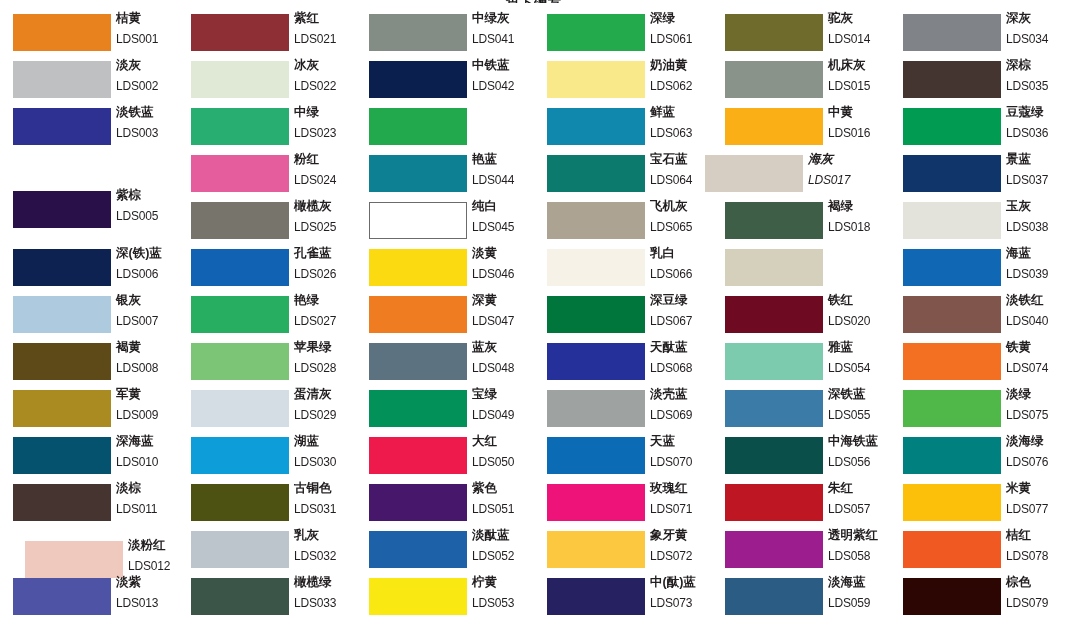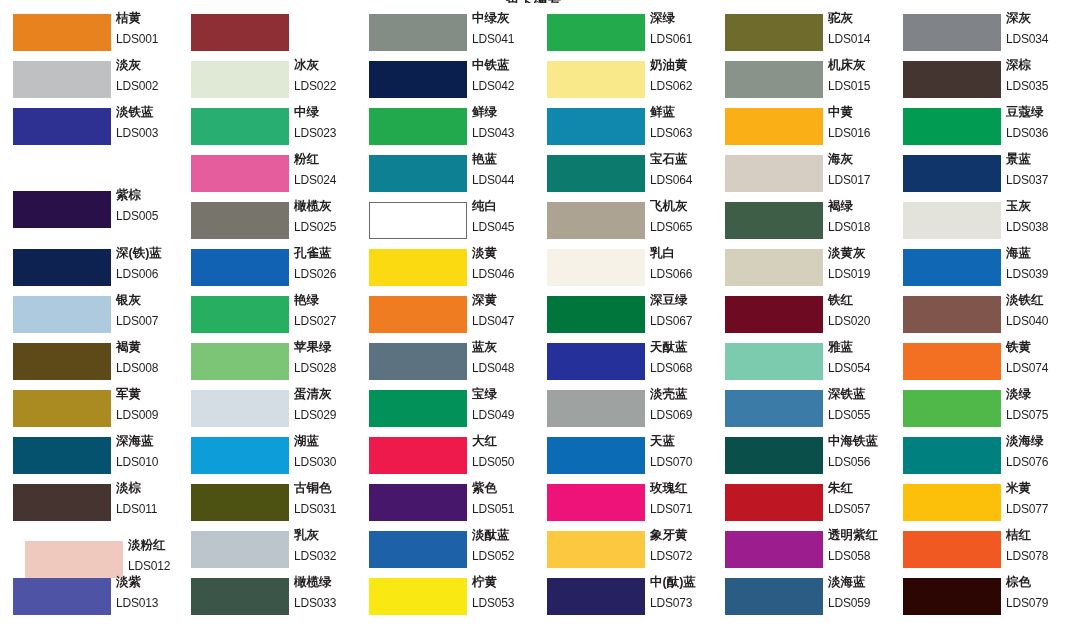--- a/index.html
+++ b/index.html
@@ -174,20 +174,24 @@
       </div>
       <div class="swatch-cell" style="left: 0px; top: 573px;">
         <div class="swatch-chip" style="background: rgb(78, 83, 166); width: 98px; height: 37px;"></div>
         <div class="swatch-labels">
           <div class="swatch-name">淡紫</div>
           <div class="swatch-code">LDS013</div>
         </div>
       </div>
       <div class="swatch-cell" style="left: 178px; top: 9px;">
         <div class="swatch-chip" style="background: rgb(142, 47, 53); width: 98px; height: 37px;"></div>
+        <div class="swatch-labels">
+          <div class="swatch-name">紫红</div>
+          <div class="swatch-code">LDS021</div>
+        </div>
       </div>
       <div class="swatch-cell" style="left: 178px; top: 56px;">
         <div class="swatch-chip" style="background: rgb(223, 233, 213); width: 98px; height: 37px;"></div>
         <div class="swatch-labels">
           <div class="swatch-name">冰灰</div>
           <div class="swatch-code">LDS022</div>
         </div>
       </div>
       <div class="swatch-cell" style="left: 178px; top: 103px; text-decoration: underline;">
         <div class="swatch-chip" style="background: rgb(39, 174, 112); width: 98px; height: 37px;"></div>
@@ -275,24 +279,20 @@
       </div>
       <div class="swatch-cell" style="left: 356px; top: 56px;">
         <div class="swatch-chip" style="background: rgb(11, 31, 78); width: 98px; height: 37px;"></div>
         <div class="swatch-labels">
           <div class="swatch-name">中铁蓝</div>
           <div class="swatch-code">LDS042</div>
         </div>
       </div>
       <div class="swatch-cell" style="left: 356px; top: 103px;">
         <div class="swatch-chip" style="background: rgb(34, 169, 77); width: 98px; height: 37px;"></div>
-        <div class="swatch-labels">
-          <div class="swatch-name">鲜绿</div>
-          <div class="swatch-code">LDS043</div>
-        </div>
       </div>
       <div class="swatch-cell" style="left: 356px; top: 150px;">
         <div class="swatch-chip" style="background: rgb(14, 128, 148); width: 98px; height: 37px;"></div>
         <div class="swatch-labels">
           <div class="swatch-name">艳蓝</div>
           <div class="swatch-code">LDS044</div>
         </div>
       </div>
       <div class="swatch-cell" style="left: 356px; top: 197px;">
         <div class="swatch-chip bordered" style="background: rgb(255, 255, 255); width: 98px; height: 37px;"></div>
@@ -462,40 +462,36 @@
           <div class="swatch-code">LDS015</div>
         </div>
       </div>
       <div class="swatch-cell" style="left: 712px; top: 103px;">
         <div class="swatch-chip" style="background: rgb(250, 175, 23); width: 98px; height: 37px;"></div>
         <div class="swatch-labels">
           <div class="swatch-name">中黄</div>
           <div class="swatch-code">LDS016</div>
         </div>
       </div>
-      <div class="swatch-cell" style="left: 712px; top: 150px;">
+      <div class="swatch-cell" style="left: 692px; top: 150px; font-style: italic;">
         <div class="swatch-chip" style="background: rgb(214, 206, 194); width: 98px; height: 37px;"></div>
         <div class="swatch-labels">
           <div class="swatch-name">海灰</div>
           <div class="swatch-code">LDS017</div>
         </div>
       </div>
       <div class="swatch-cell" style="left: 712px; top: 197px;">
         <div class="swatch-chip" style="background: rgb(62, 94, 71); width: 98px; height: 37px;"></div>
         <div class="swatch-labels">
           <div class="swatch-name">褐绿</div>
           <div class="swatch-code">LDS018</div>
         </div>
       </div>
       <div class="swatch-cell" style="left: 712px; top: 244px;">
         <div class="swatch-chip" style="background: rgb(212, 208, 188); width: 98px; height: 37px;"></div>
-        <div class="swatch-labels">
-          <div class="swatch-name">淡黄灰</div>
-          <div class="swatch-code">LDS019</div>
-        </div>
       </div>
       <div class="swatch-cell" style="left: 712px; top: 291px;">
         <div class="swatch-chip" style="background: rgb(110, 11, 34); width: 98px; height: 37px;"></div>
         <div class="swatch-labels">
           <div class="swatch-name">铁红</div>
           <div class="swatch-code">LDS020</div>
         </div>
       </div>
       <div class="swatch-cell" style="left: 712px; top: 338px;">
         <div class="swatch-chip" style="background: rgb(125, 203, 174); width: 98px; height: 37px;"></div>

